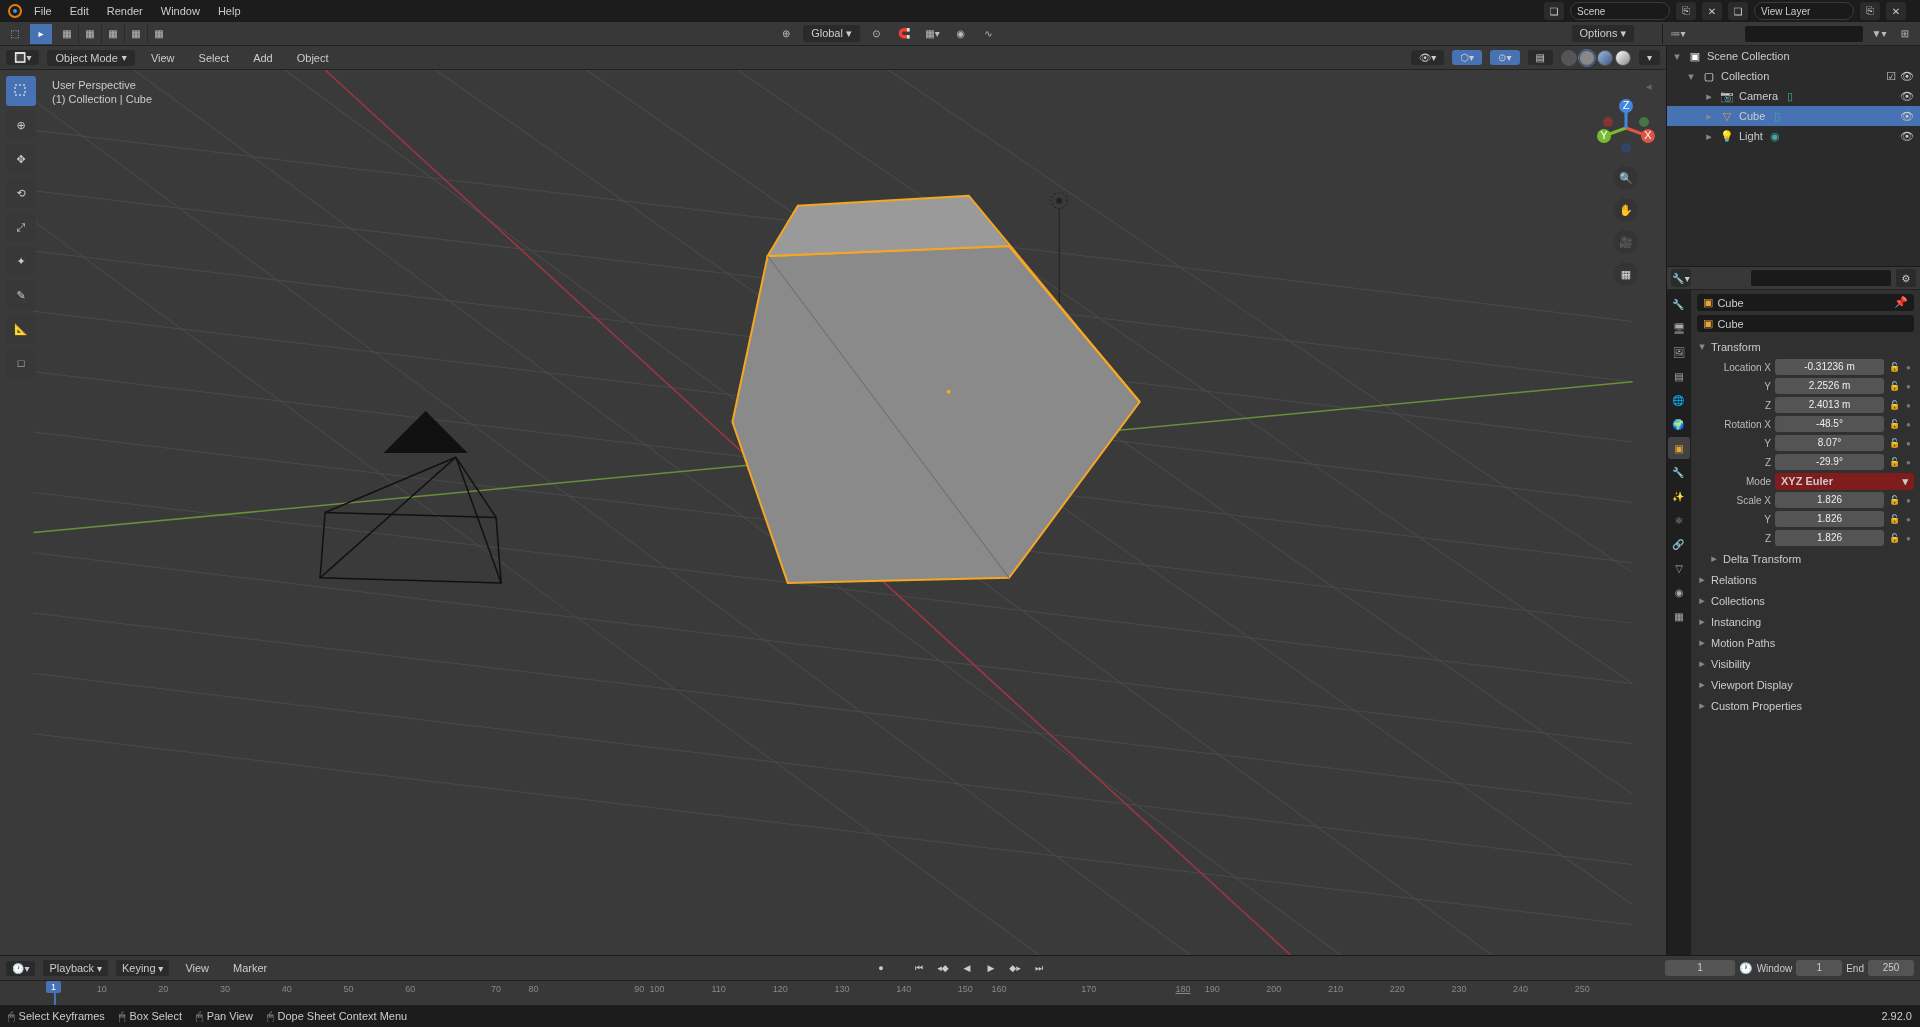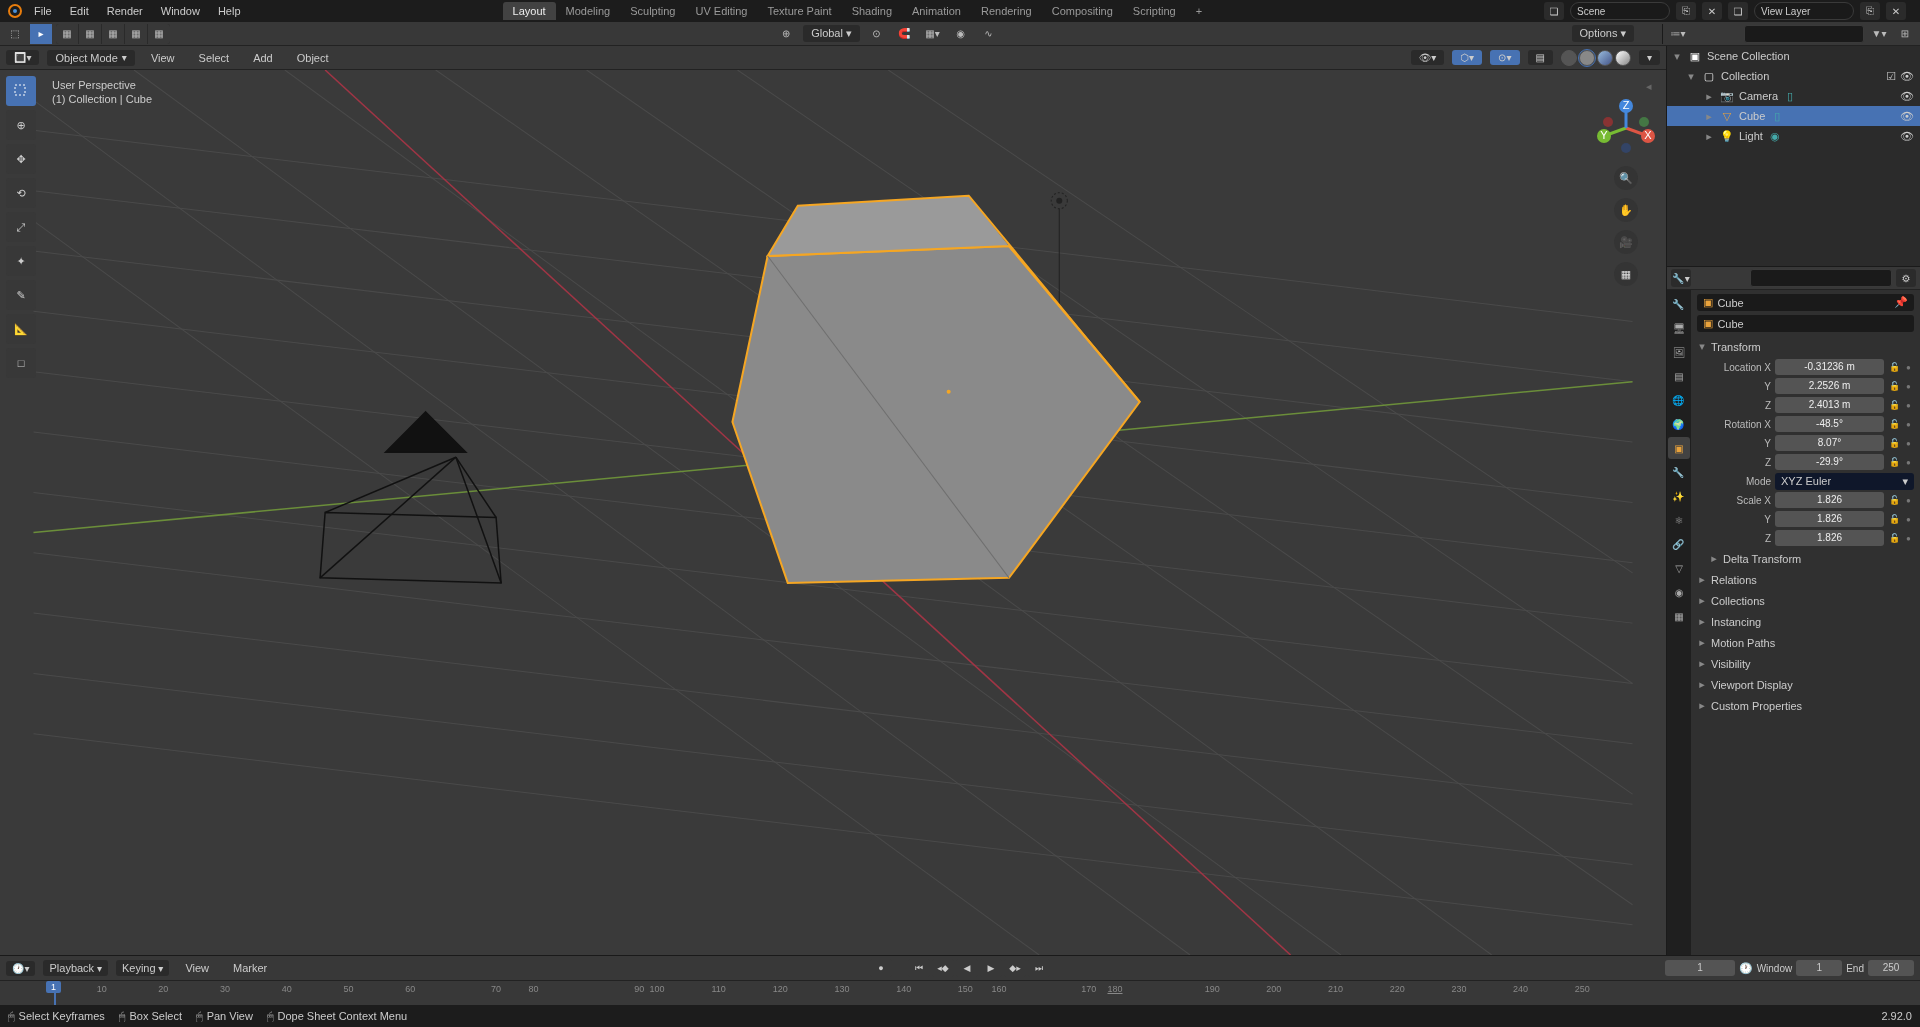--- a/index.html
+++ b/index.html
@@ -50,21 +50,21 @@
 .prop-tabs .pt.active { background:#424242; }
 .prop-body { flex:1; overflow:auto; padding:4px 6px 12px 6px;}
 .prop-name { background:#1a1a1a; border-radius:3px; padding:2px 6px; margin-bottom:4px; display:flex; align-items:center; gap:4px; font-size:10px;}
 .panel-h { display:flex; align-items:center; gap:4px; padding:4px 0; cursor:pointer; font-size:11px; color:#eee;}
 .panel-h .arrow { width:10px; text-align:center; color:#888;}
 .prop-row { display:flex; align-items:center; height:18px; margin:1px 0; gap:4px;}
 .prop-row .lbl { flex:0 0 74px; text-align:right; color:#bbb; font-size:10px;}
 .prop-row .val { flex:1; background:#545454; border-radius:3px; text-align:center; font-size:10px; color:#eee; height:16px; line-height:16px; cursor:ew-resize;}
 .prop-row .lock { width:14px; text-align:center; color:#999; cursor:pointer; font-size:9px;}
 .prop-row .dot { width:8px; color:#777; font-size:8px;}
-.dropdown { background:#0f172a; border-radius:3px; padding:2px 6px; font-size:10px; cursor:pointer; flex:1;}
+.dropdown { background:#7f1d1d; border-radius:3px; padding:2px 6px; font-size:10px; cursor:pointer; flex:1;font-weight:bold;}
 
 .timeline-wrap { height: 50px; background:#2b2b2b; border-top:1px solid #1a1a1a; display:flex; flex-direction:column;}
 .tl-head { height:24px; background:#383838; display:flex; align-items:center; padding:0 6px; gap:8px;}
 .tl-head .pill { background:#2a2a2a; border-radius:3px; padding:2px 6px; cursor:pointer; font-size:10px;}
 .tl-head .center-controls { position:absolute; left:50%; transform:translateX(-50%); display:flex; gap:2px;}
 .tl-head .center-controls .pb { width:22px; height:18px; background:#383838; border-radius:2px; display:flex; align-items:center; justify-content:center; cursor:pointer; font-size:9px;}
 .tl-head .right-controls { margin-left:auto; display:flex; gap:4px; align-items:center;}
 .tl-head .numf { background:#545454; border-radius:3px; width:46px; height:16px; text-align:center; font-size:10px; line-height:16px; cursor:ew-resize;}
 .tl-ruler { flex:1; position:relative; background:#383838; border-top:1px solid #222;}
 .tl-ruler .tick { position:absolute; top:3px; font-size:9px; color:#888; transform:translateX(-50%);}
@@ -86,33 +86,20 @@
         <circle cx="8" cy="8" r="6" fill="none" stroke="#e87d0d" stroke-width="2"></circle>
         <circle cx="8" cy="8" r="2" fill="#4a90d9"></circle>
       </svg>
   </div>
   <div class="menu-item">File</div>
   <div class="menu-item">Edit</div>
   <div class="menu-item">Render</div>
   <div class="menu-item">Window</div>
   <div class="menu-item">Help</div>
 
-  <div class="workspace-tabs">
-    <div class="ws-tab active">Layout</div>
-    <div class="ws-tab">Modeling</div>
-    <div class="ws-tab">Sculpting</div>
-    <div class="ws-tab">UV Editing</div>
-    <div class="ws-tab">Texture Paint</div>
-    <div class="ws-tab">Shading</div>
-    <div class="ws-tab">Animation</div>
-    <div class="ws-tab">Rendering</div>
-    <div class="ws-tab">Compositing</div>
-    <div class="ws-tab">Scripting</div>
-    <div class="ws-tab">+</div>
-  </div>
 
   <div class="top-right">
     <div class="iconbtn">❏</div>
     <div class="field">Scene</div>
     <div class="iconbtn">⎘</div>
     <div class="iconbtn">✕</div>
     <div class="iconbtn">❏</div>
     <div class="field">View Layer</div>
     <div class="iconbtn">⎘</div>
     <div class="iconbtn">✕</div>
@@ -508,21 +495,21 @@
       <div class="tick" style="left: 533.536px;">80</div>
       <div class="tick" style="left: 595.228px; margin-left: 44px;">90</div>
       <div class="tick" style="left: 656.92px;">100</div>
       <div class="tick" style="left: 718.612px; text-align: right;">110</div>
       <div class="tick" style="left: 780.304px;">120</div>
       <div class="tick" style="left: 841.996px;">130</div>
       <div class="tick" style="left: 903.688px;">140</div>
       <div class="tick" style="left: 965.38px;">150</div>
       <div class="tick" style="left: 999px;">160</div>
       <div class="tick" style="left: 1088.76px;">170</div>
-      <div class="tick" style="left: 1115px; text-decoration: underline;">180</div>
+      <div class="tick" style="left: 1183px; text-decoration: underline;">180</div>
       <div class="tick" style="left: 1212.15px;">190</div>
       <div class="tick" style="left: 1273.84px;">200</div>
       <div class="tick" style="left: 1335.53px;">210</div>
       <div class="tick" style="left: 1397.22px;">220</div>
       <div class="tick" style="left: 1458.92px;">230</div>
       <div class="tick" style="left: 1520.61px;">240</div>
       <div class="tick" style="left: 1582.3px;">250</div>
     </div>
 </div>
 

